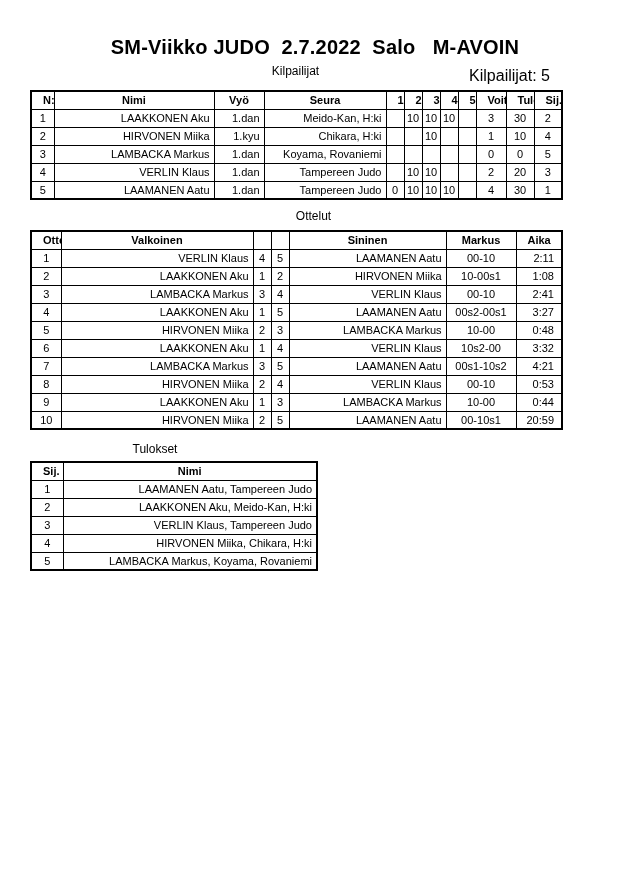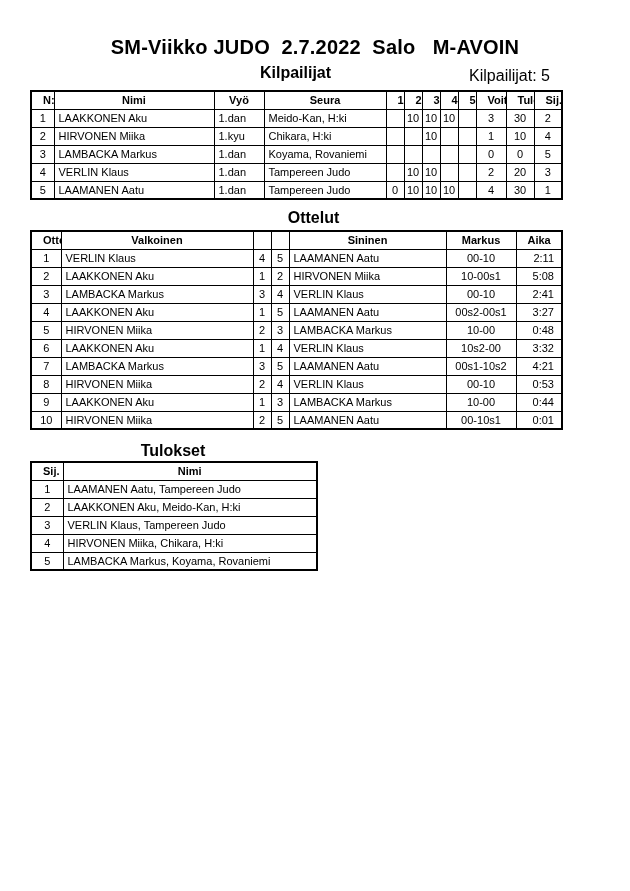--- a/index.html
+++ b/index.html
@@ -19,27 +19,27 @@
     position: absolute;
     top: 36px; left: 0; width: 630px;
     text-align: center;
     font-size: 20px;
     font-weight: bold;
     white-space: pre;
     letter-spacing: 0.2px;
   }
   .section-label {
     position: absolute;
-    font-size: 16px;
-    font-weight: bold;
+    font-size: 12px;
+    font-weight: normal;
     text-align: center;
   }
   #lbl-kilpailijat { top: 64px; left: 30px; width: 531px; }
   #lbl-ottelut     { top: 209px; left: 48px; width: 531px; text-align: center; }
-  #lbl-tulokset    { top: 442px; left: 30px; width: 286px; }
+  #lbl-tulokset    { top: 442px; left: 12px; width: 286px; }
   #lbl-count {
     position: absolute;
     top: 67px; right: 28px;
     font-size: 16px;
     font-weight: normal;
     text-align: right;
   }
   table {
     position: absolute;
     border-collapse: collapse;
@@ -51,21 +51,21 @@
     border: 1px solid #000000;
     font-size: 11px;
     height: 18px;
     padding: 0 4px;
     overflow: hidden;
     white-space: nowrap;
     vertical-align: middle;
   }
   th { font-weight: bold; text-align: center; padding: 0 11px; }
   td.c { text-align: center; padding: 0 1px; }
-  td.l { text-align: left; }
+  td.l { text-align: right; }
   td.r { text-align: right; padding-right: 7px; }
   #t-kilpailijat { top: 90px;  left: 30px; width: 531px; }
   #t-ottelut     { top: 230px; left: 30px; width: 531px; }
   #t-tulokset    { top: 461px; left: 30px; width: 286px; }
 </style>
 </head>
 <body>
 
 <div class="page">
 
@@ -214,21 +214,21 @@
           <td class="c">00-10</td>
           <td class="r">2:11</td>
         </tr>
         <tr>
           <td class="c">2</td>
           <td class="l">LAAKKONEN Aku</td>
           <td class="c">1</td>
           <td class="c">2</td>
           <td class="l">HIRVONEN Miika</td>
           <td class="c">10-00s1</td>
-          <td class="r">5:08</td>
+          <td class="r">1:08</td>
         </tr>
         <tr>
           <td class="c">3</td>
           <td class="l">LAMBACKA Markus</td>
           <td class="c">3</td>
           <td class="c">4</td>
           <td class="l">VERLIN Klaus</td>
           <td class="c">00-10</td>
           <td class="r">2:41</td>
         </tr>
@@ -286,21 +286,21 @@
           <td class="c">10-00</td>
           <td class="r">0:44</td>
         </tr>
         <tr>
           <td class="c">10</td>
           <td class="l">HIRVONEN Miika</td>
           <td class="c">2</td>
           <td class="c">5</td>
           <td class="l">LAAMANEN Aatu</td>
           <td class="c">00-10s1</td>
-          <td class="r">0:01</td>
+          <td class="r">20:59</td>
         </tr>
       </tbody>
   </table>
 
   <div id="lbl-tulokset" class="section-label">Tulokset</div>
 
   <table id="t-tulokset">
     <colgroup>
       <col style="width:32px">
         <col style="width:254px">

